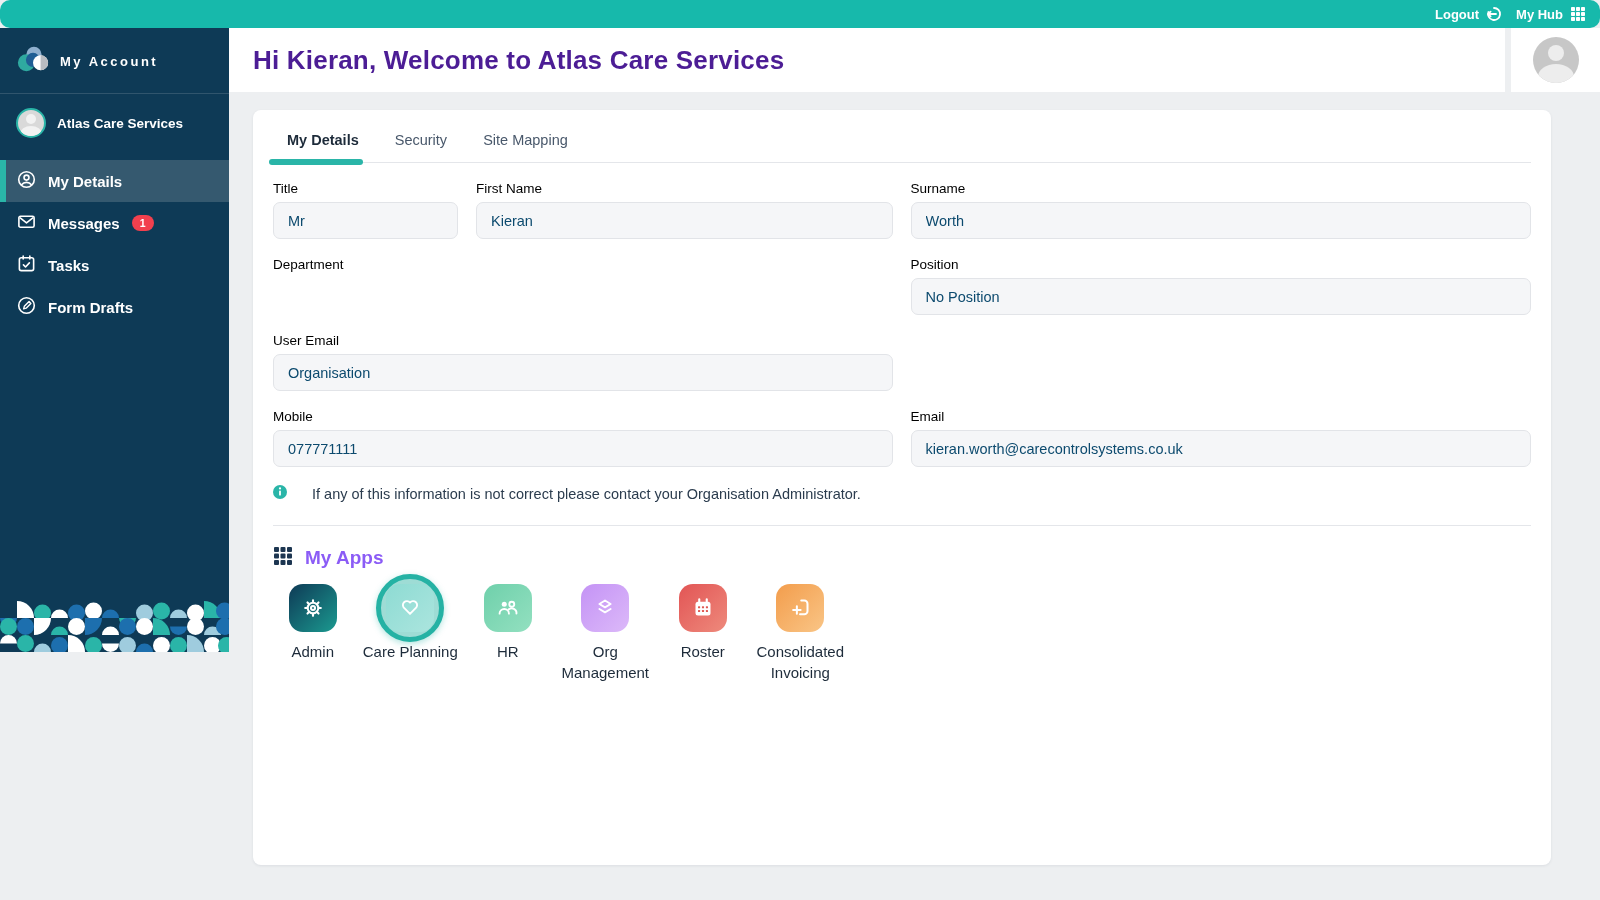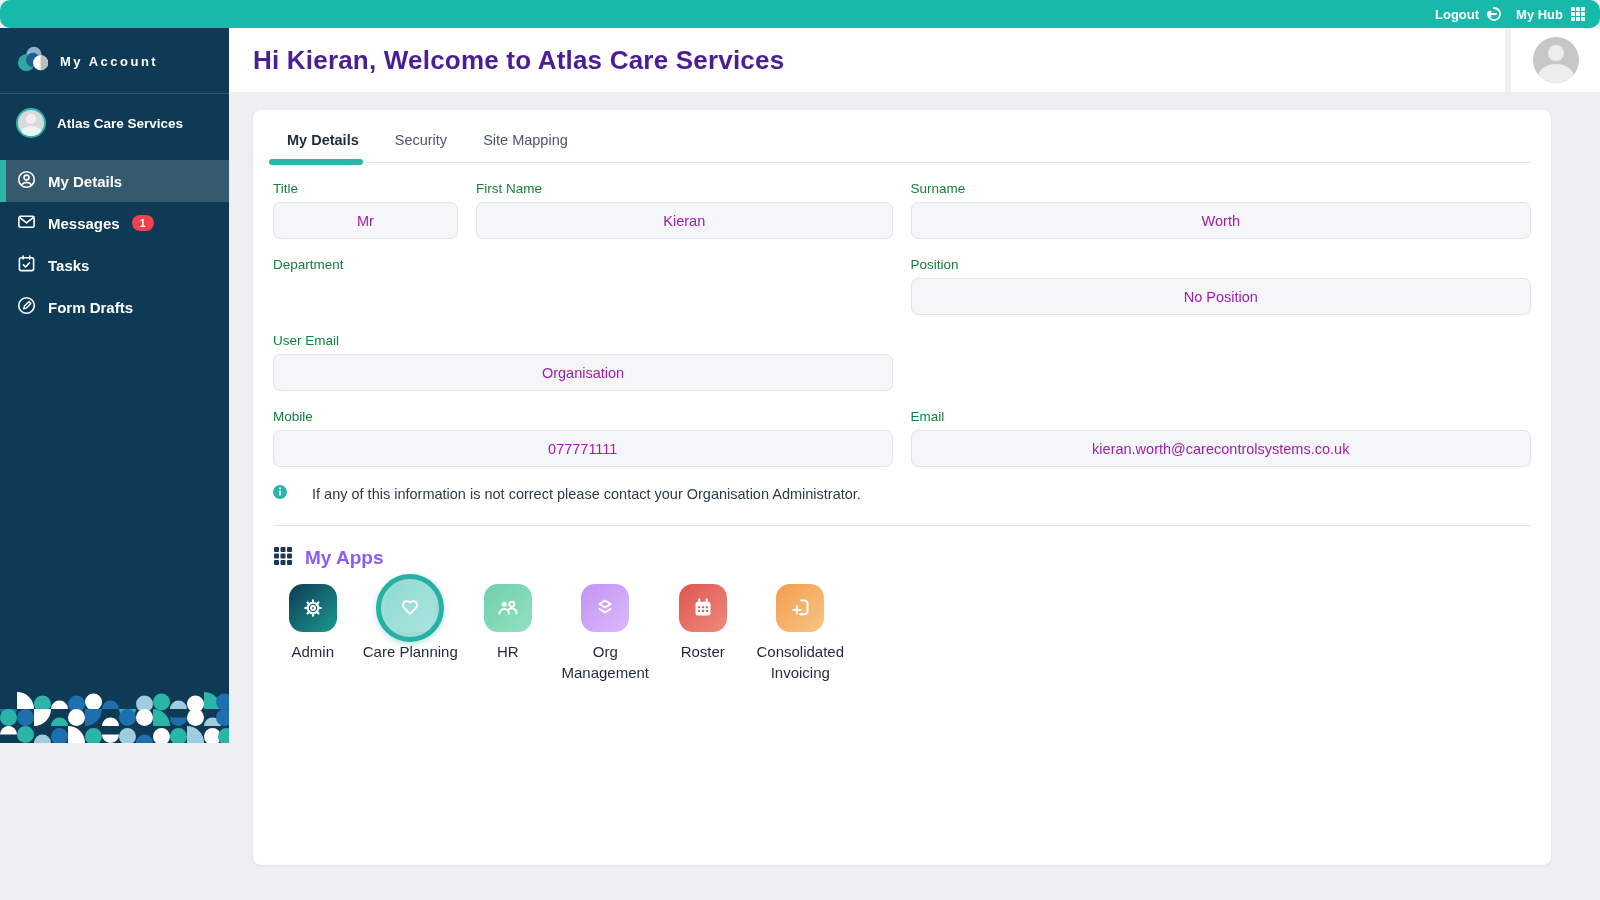--- a/index.html
+++ b/index.html
@@ -8,21 +8,21 @@
 
   
   .topbar { position:absolute; left:0; top:0; width:1600px; height:28px;
     background:#17b9ab; display:flex; align-items:center; justify-content:flex-end;
     gap:14px; padding-right:14px; z-index:5;border-radius:10px; }
   .topbar-link { display:flex; align-items:center; gap:7px; color:#ffffff;
     font-size:13px; font-weight:600; cursor:pointer; }
   .topbar svg { display:block; }
 
   
-  .sidebar { position:absolute; left:0; top:28px; width:229px; height:715px;
+  .sidebar { position:absolute; left:0; top:28px; width:229px; height:624px;
     background:#0e3a56; color:#fff; }
   .brand-row { display:flex; align-items:center; gap:10px; padding:16px 16px 15px 16px;
     border-bottom:1px solid rgba(255,255,255,0.14); }
   .brand-name { font-size:13px; font-weight:600; letter-spacing:2.5px; color:#fff; }
   .org-row { display:flex; align-items:center; gap:11px; padding:14px 34px 16px 16px; }
   .org-avatar { width:30px; height:30px; border-radius:50%; background:#d9d9d9;
     border:2px solid #2ab5a8; overflow:hidden; position:relative; flex:0 0 auto; }
   .org-avatar::before { content:""; position:absolute; left:8px; top:4px; width:10px;
     height:10px; border-radius:50%; background:#f2f2f2; }
   .org-avatar::after { content:""; position:absolute; left:2px; top:16px; width:22px;
@@ -64,24 +64,24 @@
     position:relative; }
   .tab { font-size:14.5px; color:#49586b; padding:10px 2px 14px 2px; cursor:pointer; }
   .tab.active { color:#1d2b3a; font-weight:700; }
   .tab-underline { position:absolute; left:-4px; bottom:-3px; width:94px; height:6px;
     border-radius:4px; background:#2ab5a8; }
 
   
   .form-area { padding-top:18px; }
   .form-row { display:flex; gap:18px; margin-bottom:18px; }
   .fgroup { display:flex; flex-direction:column; }
-  .fgroup label { font-size:13.5px; color:#15803d; margin-bottom:6px; }
+  .fgroup label { font-size:13.5px; color:#000000; margin-bottom:6px; }
   .fgroup input { height:37px; background:#f5f6f8; border:1px solid #e2e4e8;
-    border-radius:7px; padding:0 14px; font-size:14.5px; color:#a21caf;
-    font-family:"Liberation Sans", sans-serif; outline:none;text-align:center; }
+    border-radius:7px; padding:0 14px; font-size:14.5px; color:#0c4a6e;
+    font-family:"Liberation Sans", sans-serif; outline:none; }
   .w-title { width:185px; }  .w-fname { width:417px; }
   .w-left  { width:620px; }  .w-right { width:621px; }
 
   .note-row { display:flex; align-items:center; gap:25px; margin:4px 0 0 0; }
   .note-text { font-size:14.5px; color:#2b3c4e; }
 
   .divider { border:none; border-top:1px solid #e4e6ea; margin:22px 0 0 0; }
 
   
   .apps-head { display:flex; align-items:center; gap:12px; margin:20px 0 14px 0; }

